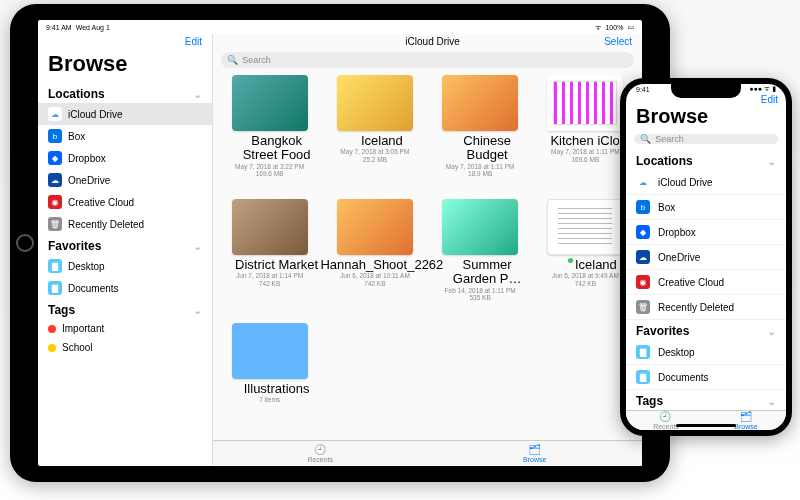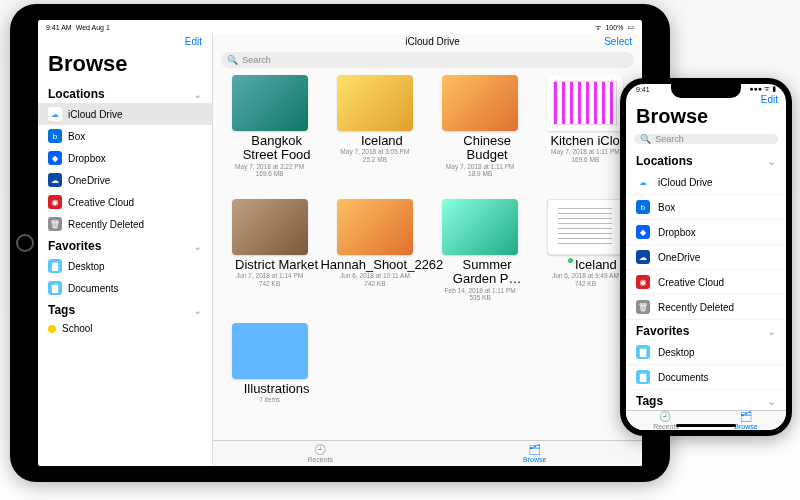--- a/index.html
+++ b/index.html
@@ -135,20 +135,24 @@
         <div class="loc-item">
               <span class="icon-box" style="background:#5ac8fa">▇</span>
               <span>Documents</span>
             </div>
 
         <div class="section-header">
           <span>Tags</span>
               <span class="chev"></span>
         </div>
         <div class="loc-item">
+              <span class="tag-dot" style="background:#ff3b30"></span>
+              <span>Important</span>
+            </div>
+        <div class="loc-item">
               <span class="tag-dot" style="background:#ffcc00"></span>
               <span>School</span>
             </div>
       </div>
 
       <div class="main">
         <div class="main-top">
           <span class="spacer"></span>
           <span class="title">iCloud Drive</span>
           <span class="select">Select</span>

